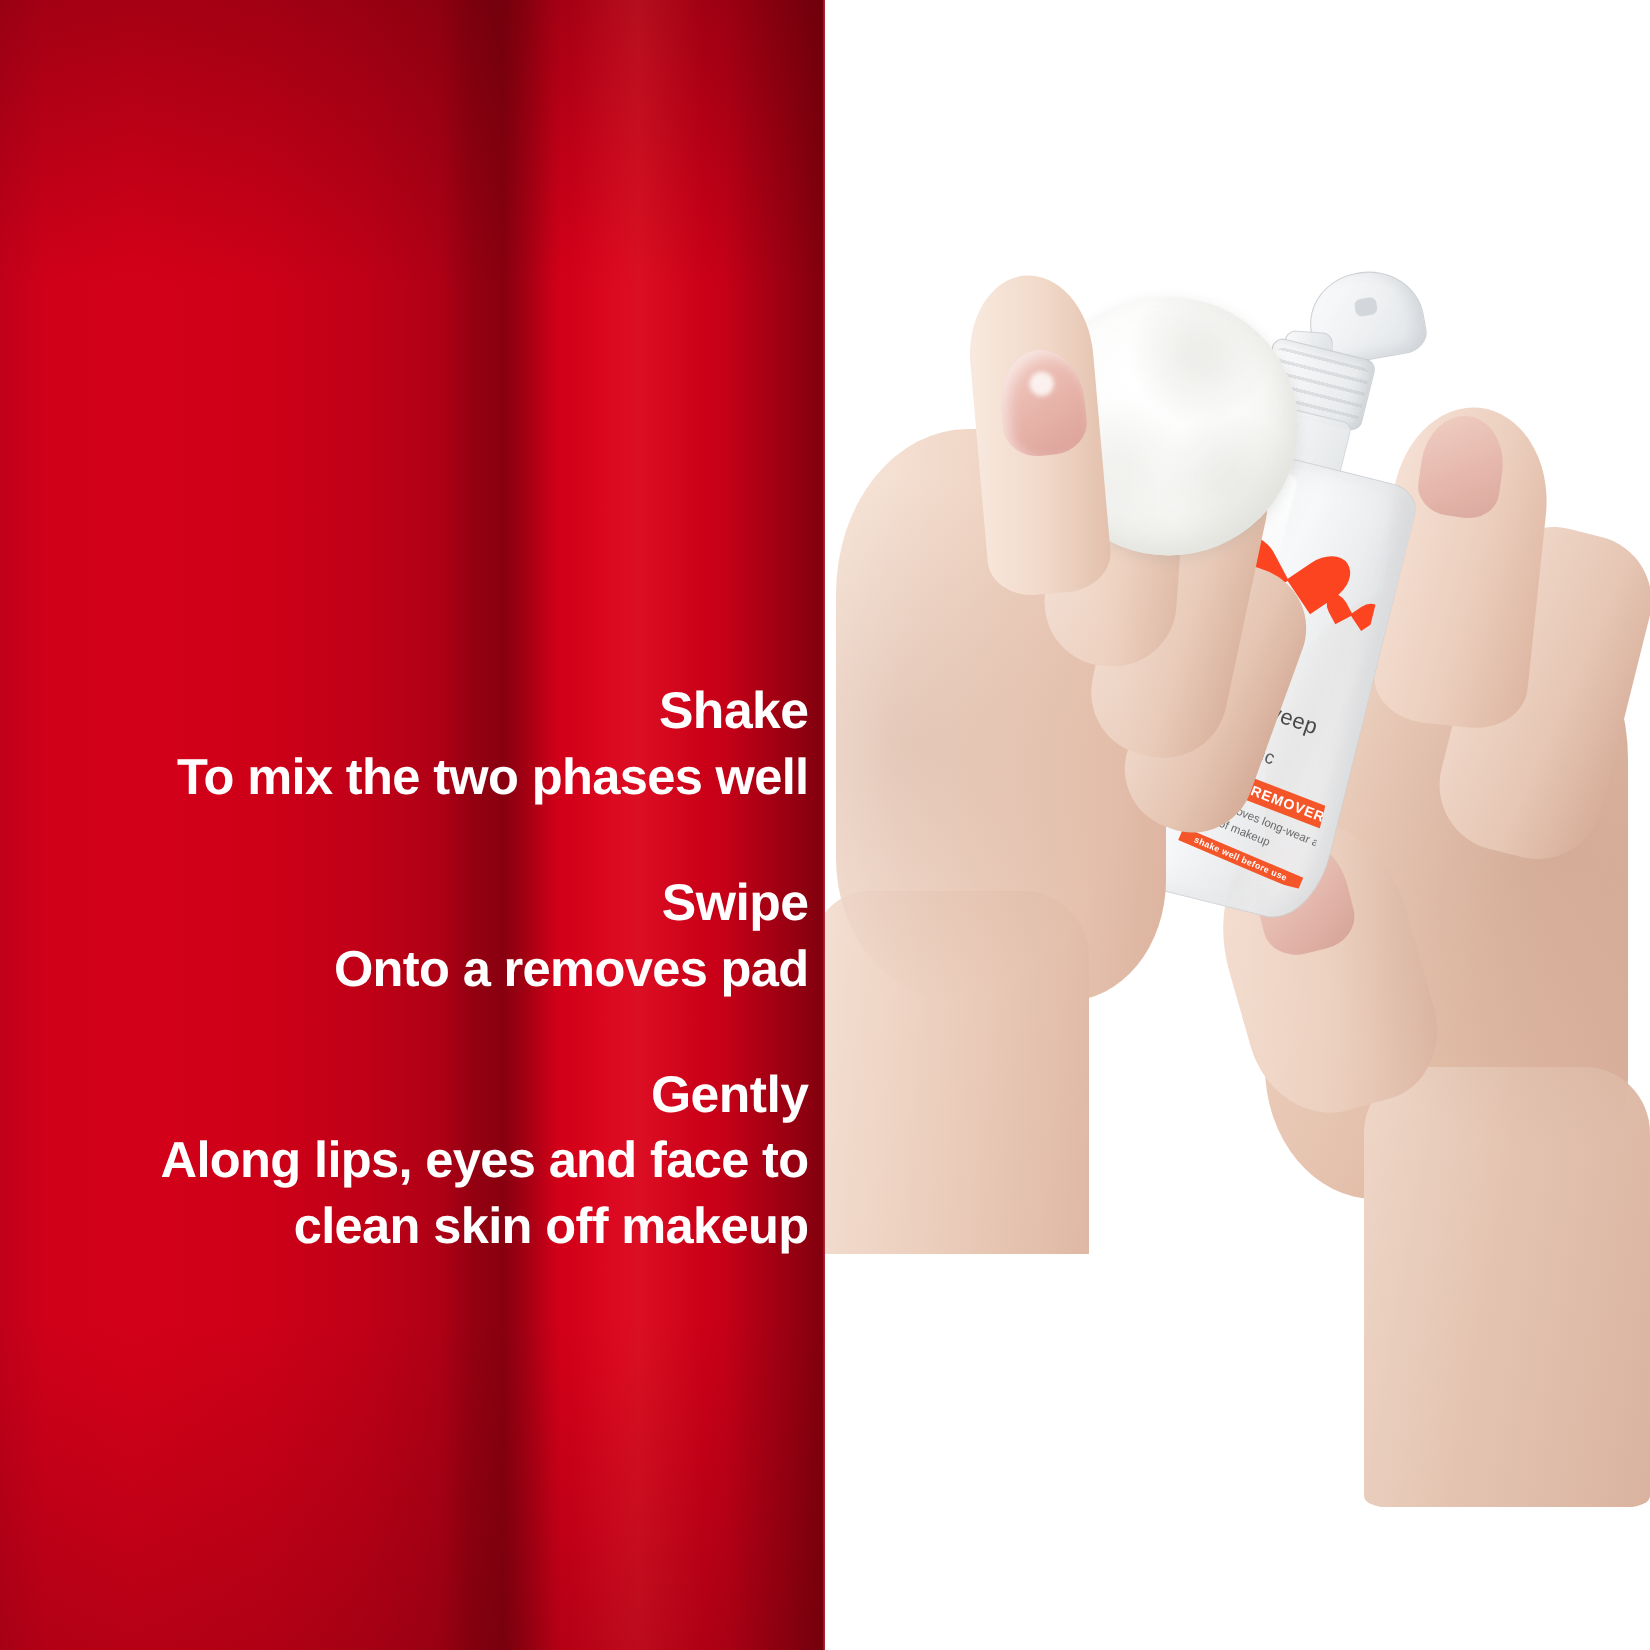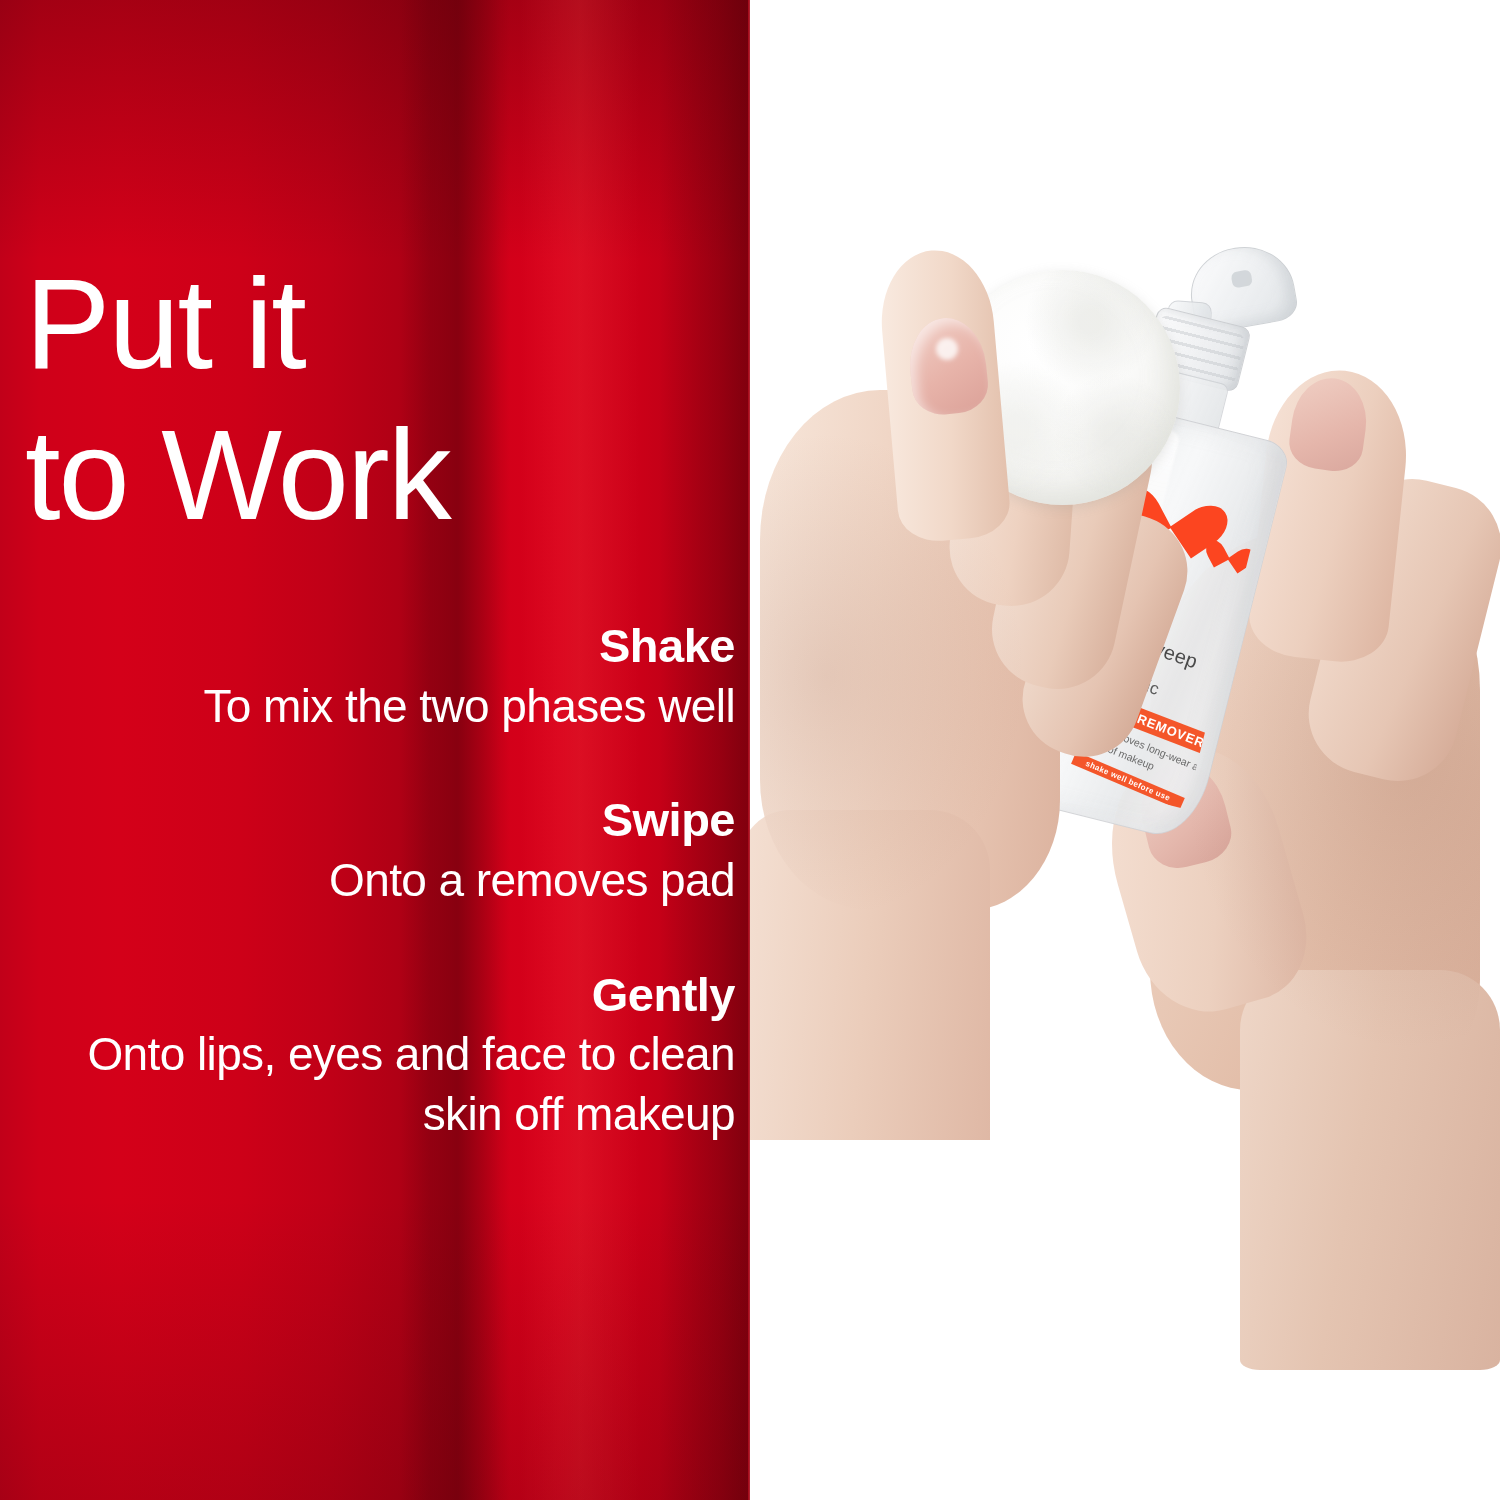--- a/index.html
+++ b/index.html
@@ -52,21 +52,21 @@
   .headline .hl-line{ display:block; white-space:nowrap; }
 
   .steps{ position:absolute; left:25px; top:620px; width:710px; }
   .step{ margin-bottom:58px;text-align:right; }
   .step:last-child{ margin-bottom:0; }
   .step-title{
     color:#ffffff; font-size:47px; font-weight:700; line-height:1.12;
     letter-spacing:-0.5px; margin-bottom:4px;
   }
   .step-desc{
-    color:#ffffff; font-size:46px; font-weight:400; line-height:1.30;
+    color:#ffffff; font-size:46px; font-weight:700; line-height:1.30;
     letter-spacing:-0.6px;
   }
 
   
   .photo{ position:absolute; left:750px; top:0; width:750px; height:1500px;
           background:#ffffff; overflow:hidden; }
 
   
   .hand-right{
     position:absolute; left:330px; top:330px; width:430px; height:1010px;
@@ -322,40 +322,36 @@
 
   <div class="red-panel">
     <div class="fold-top"></div>
     <div class="fold fold-a"></div>
     <div class="fold fold-b"></div>
     <div class="fold fold-c"></div>
     <div class="fold-bottom"></div>
   </div>
   <div class="panel-edge"></div>
 
-  <div class="headline">
-    <span class="hl-line">Put it</span>
-    <span class="hl-line">to Work</span>
-  </div>
 
   <div class="steps">
 
     <div class="step">
       <div class="step-title">Shake</div>
       <div class="step-desc">To mix the two phases well</div>
     </div>
 
     <div class="step">
       <div class="step-title">Swipe</div>
       <div class="step-desc">Onto a removes pad</div>
     </div>
 
     <div class="step">
       <div class="step-title">Gently</div>
-      <div class="step-desc">Onto lips, eyes and face to clean skin off makeup</div>
+      <div class="step-desc">Along lips, eyes and face to clean skin off makeup</div>
     </div>
 
   </div>
 
   <div class="photo">
 
     <div class="hand-right">
       <div class="hr-palm"></div>
       <div class="hr-wrist"></div>
       <div class="hr-thumb"></div>

